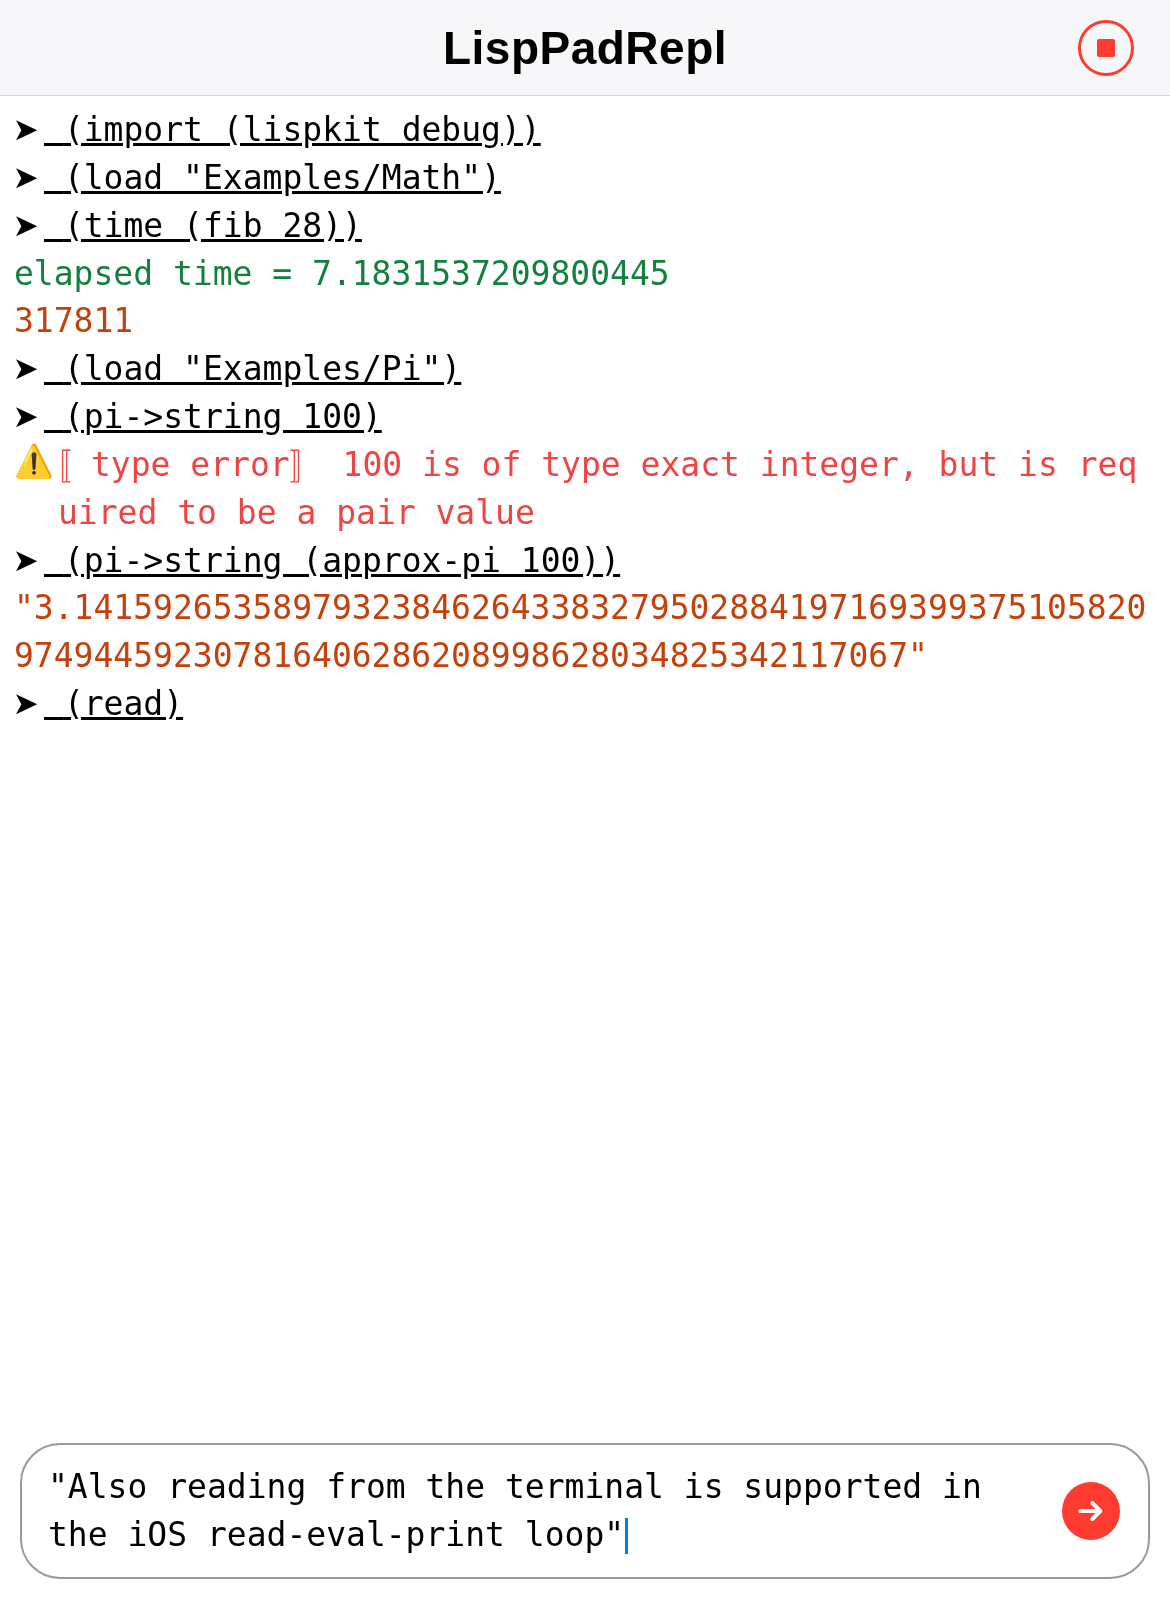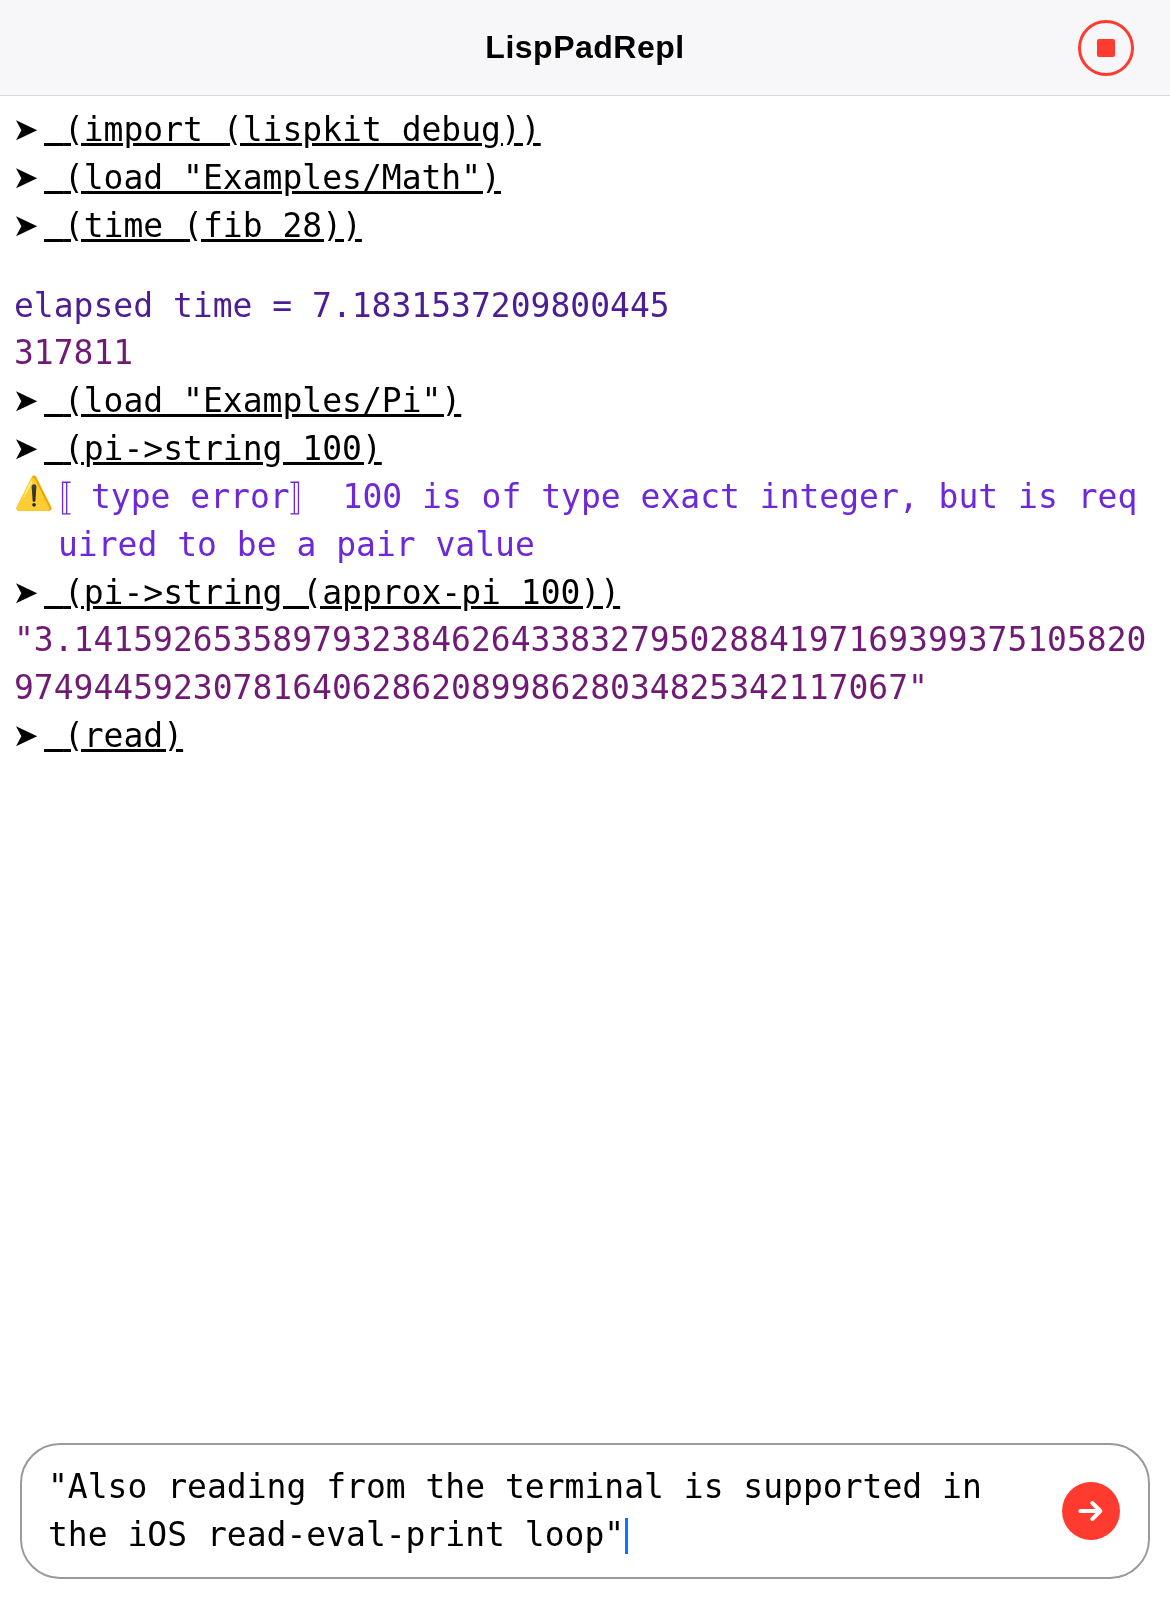--- a/index.html
+++ b/index.html
@@ -3,21 +3,21 @@
 <meta charset="utf-8">
 <style>
   * { box-sizing: border-box; margin: 0; padding: 0; }
   html, body { width: 1170px; height: 1609px; background: #fff; font-family: -apple-system, BlinkMacSystemFont, "Helvetica Neue", Arial, sans-serif; overflow: hidden; }
   .header {
     width: 100%; height: 96px; background: #f7f6f8;
     border-bottom: 1px solid #d8d8d8;
     display: flex; align-items: center; justify-content: center;
     position: relative;
   }
-  .header-title { font-size: 32px; font-weight: 700; color: #000; letter-spacing: 0.5px; }
+  .header-title { font-size: 46px; font-weight: 700; color: #000; letter-spacing: 0.5px; }
   .stop-button {
     position: absolute; right: 36px; top: 50%; transform: translateY(-50%);
     width: 56px; height: 56px; border-radius: 50%; border: 3px solid #ff3b30;
     display: flex; align-items: center; justify-content: center;
     background: transparent; cursor: pointer;
   }
   .stop-button .square { width: 18px; height: 18px; background: #ff3b30; border-radius: 2px; }
   .repl {
     padding: 10px 14px 0 14px;
     font-family: "Menlo", "Consolas", monospace;
@@ -33,25 +33,25 @@
     width: 30px;
     flex-shrink: 0;
     font-weight: 900;
     color: #000;
     font-family: -apple-system, BlinkMacSystemFont, Arial, sans-serif;
     font-size: 28px;
     position: relative;
     top: 4px;
   }
   .prompt-text { flex: 1; text-decoration: underline; }
-  .result { color: #701a75; }
-  .stdout { color: #4c1d95; margin-top: 32px; }
+  .result { color: #c2410c; }
+  .stdout { color: #15803d; }
   .error-row { display: flex; align-items: flex-start; }
   .warn-icon { width: 44px; flex-shrink: 0; font-size: 32px; line-height: 1.3; }
-  .error-text { color: #6d28d9; flex: 1; }
+  .error-text { color: #ef4444; flex: 1; }
 
   .input-bar {
     position: absolute;
     left: 20px; right: 20px; bottom: 30px;
     border: 2px solid #9a9a9a;
     border-radius: 40px;
     background: #fff;
     display: flex;
     align-items: center;
     padding: 18px 28px 18px 26px;

